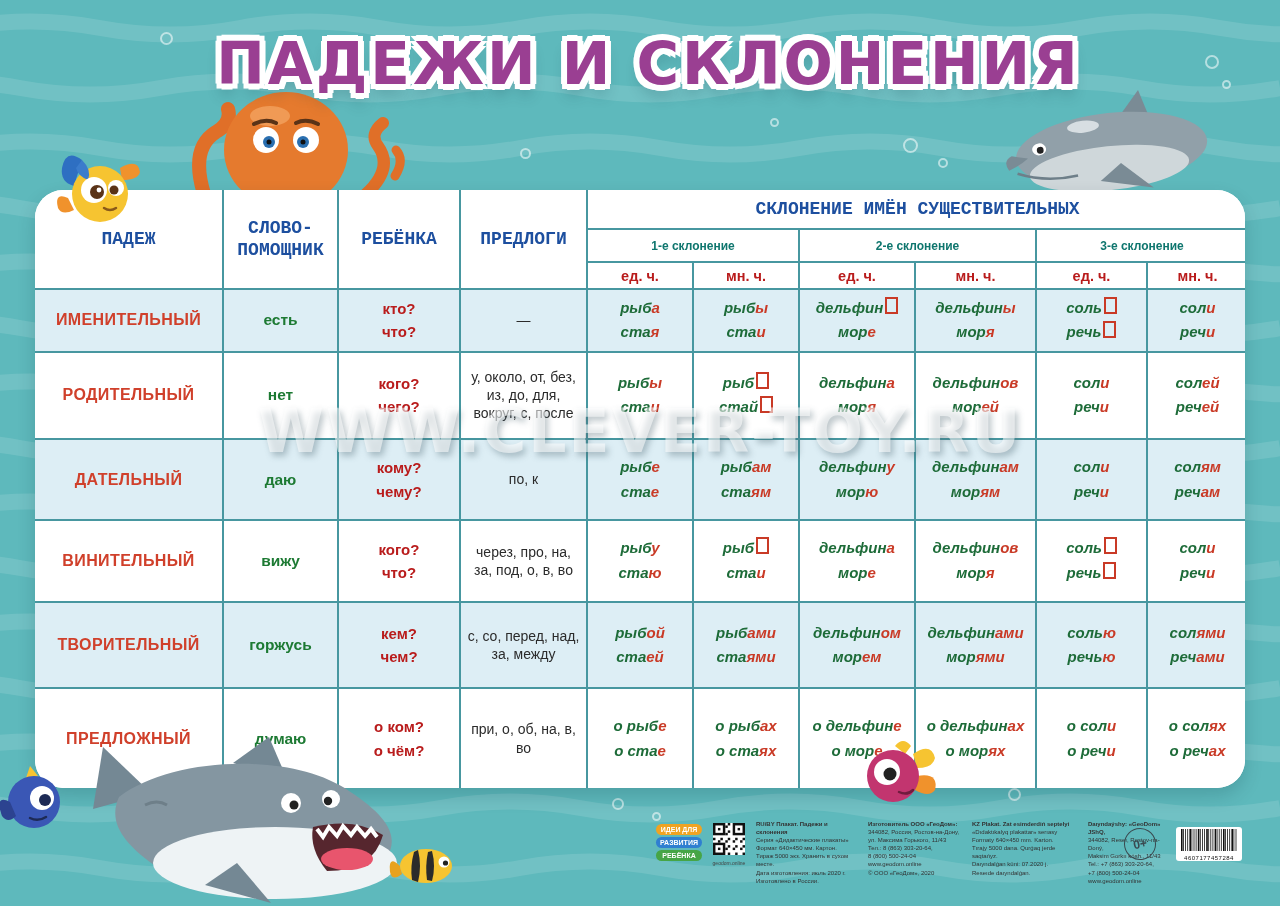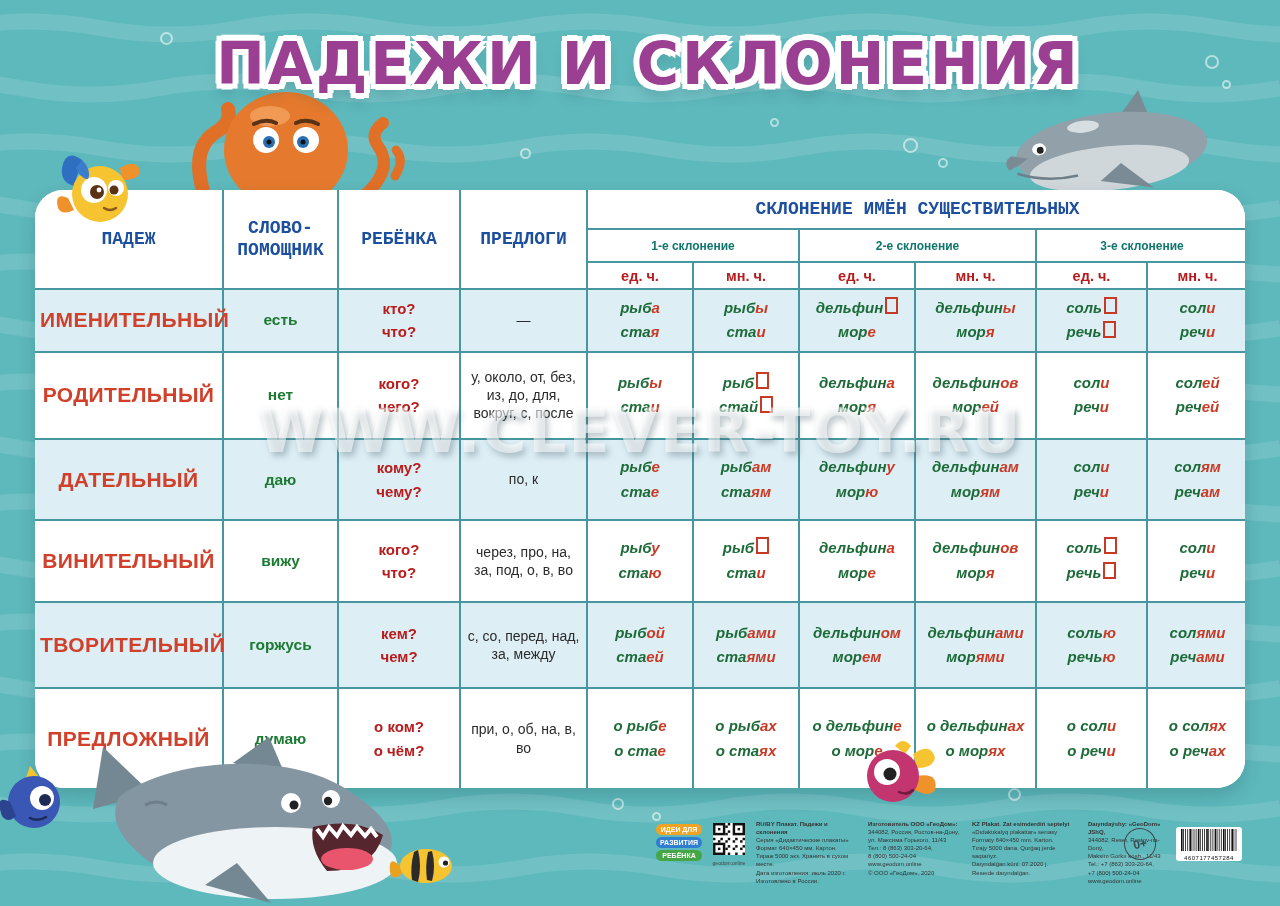--- a/index.html
+++ b/index.html
@@ -29,21 +29,21 @@
   }
   table.main{border-collapse:collapse;table-layout:fixed;margin:-2px;width:1214px;height:602px;}
   table.main th, table.main td{
     border:2px solid #4797a0;background:#fff;
     text-align:center;vertical-align:middle;padding:2px 5px;
   }
   tbody tr:nth-child(odd) td{background:#ddeef5;}
   .h-blue{color:#1d4f9f;font-weight:bold;font-size:18px;line-height:1.25;font-family:Liberation Mono, monospace;}
   .h-red{color:#0f766e;font-weight:bold;font-size:12px;}
   .h-num{color:#b91c1c;font-weight:bold;font-size:14.5px;}
-  td.case{color:#d0402b;font-weight:bold;font-size:21px;letter-spacing:.4px;}
+  td.case{color:#d0402b;font-weight:bold;font-size:16px;letter-spacing:.4px;}
   td.helper{color:#1d7a33;font-weight:bold;font-size:15.5px;}
   td.quest{color:#b91c1c;font-weight:bold;font-size:15px;line-height:1.55;}
   td.preps{color:#2b2b2b;font-size:14px;line-height:1.3;}
   td.words{padding:2px 2px;}
   .word-line{font-style:italic;font-weight:bold;font-size:15px;line-height:1.65;white-space:nowrap;}
   .stem{color:#1d6b38;}
   .end{color:#c93a26;}
   .zbox{display:inline-block;width:9px;height:13px;border:2px solid #c93a26;margin-left:2px;vertical-align:-1px;}
   
   .watermark{

